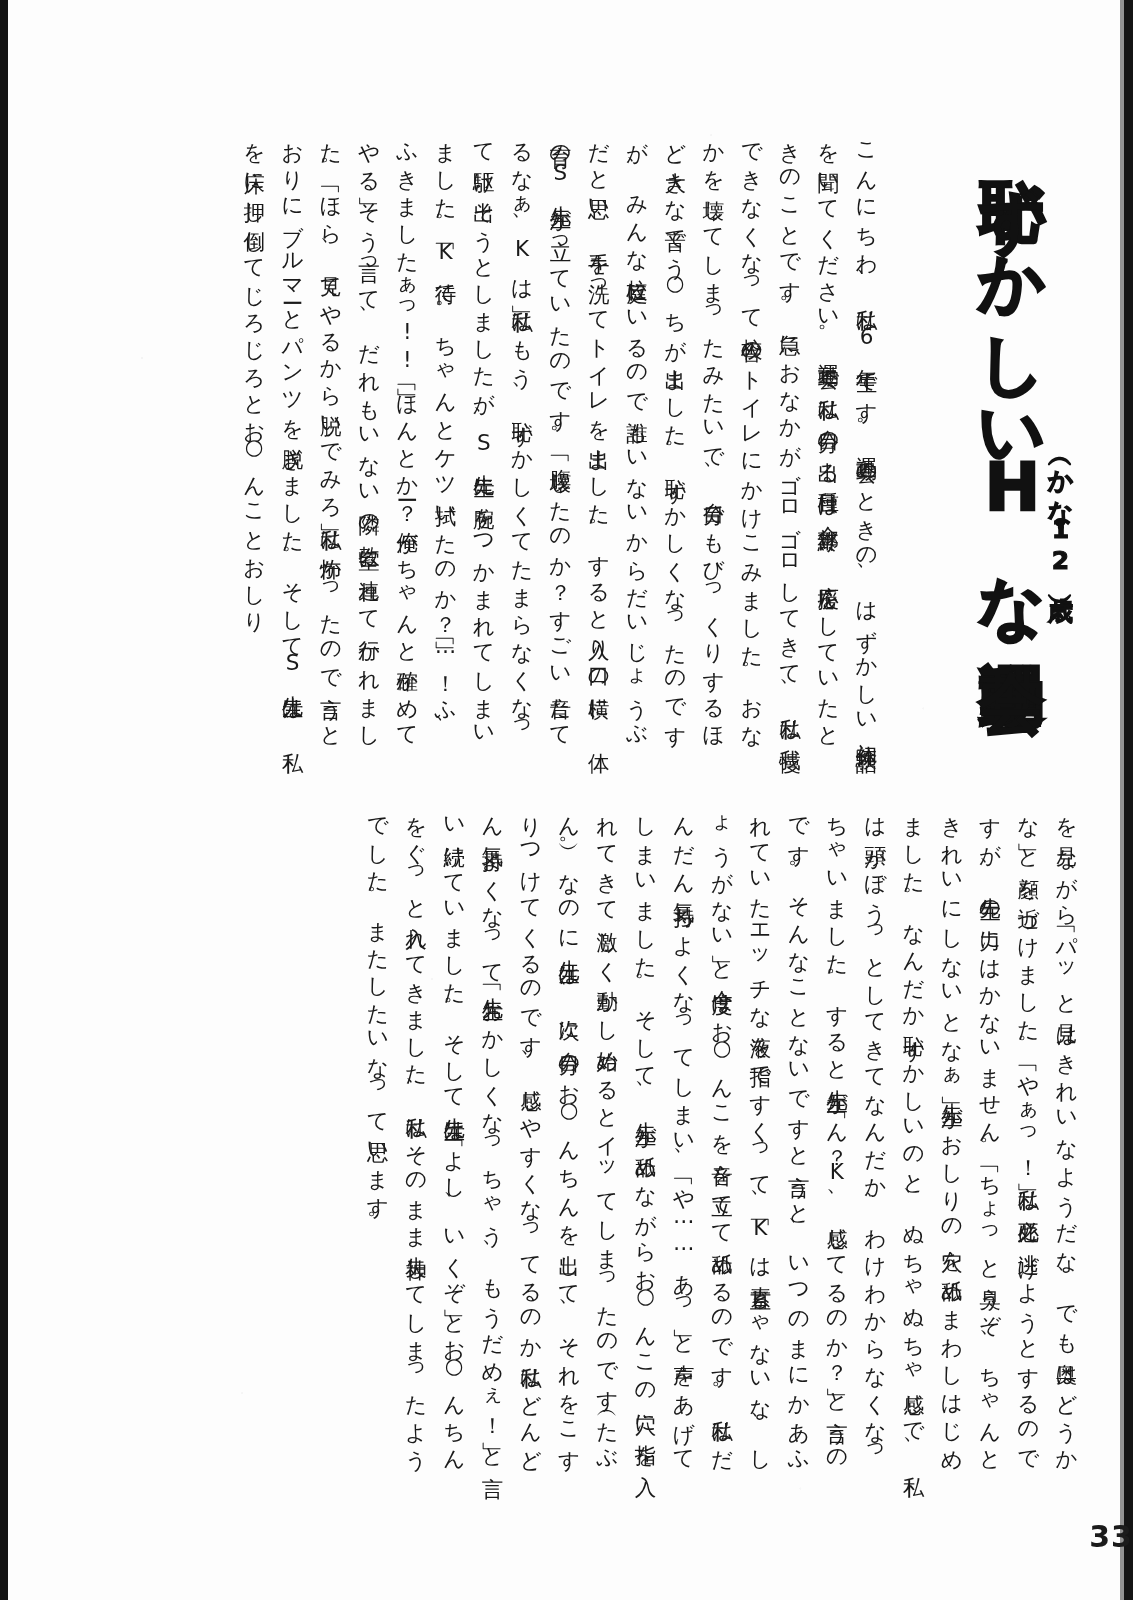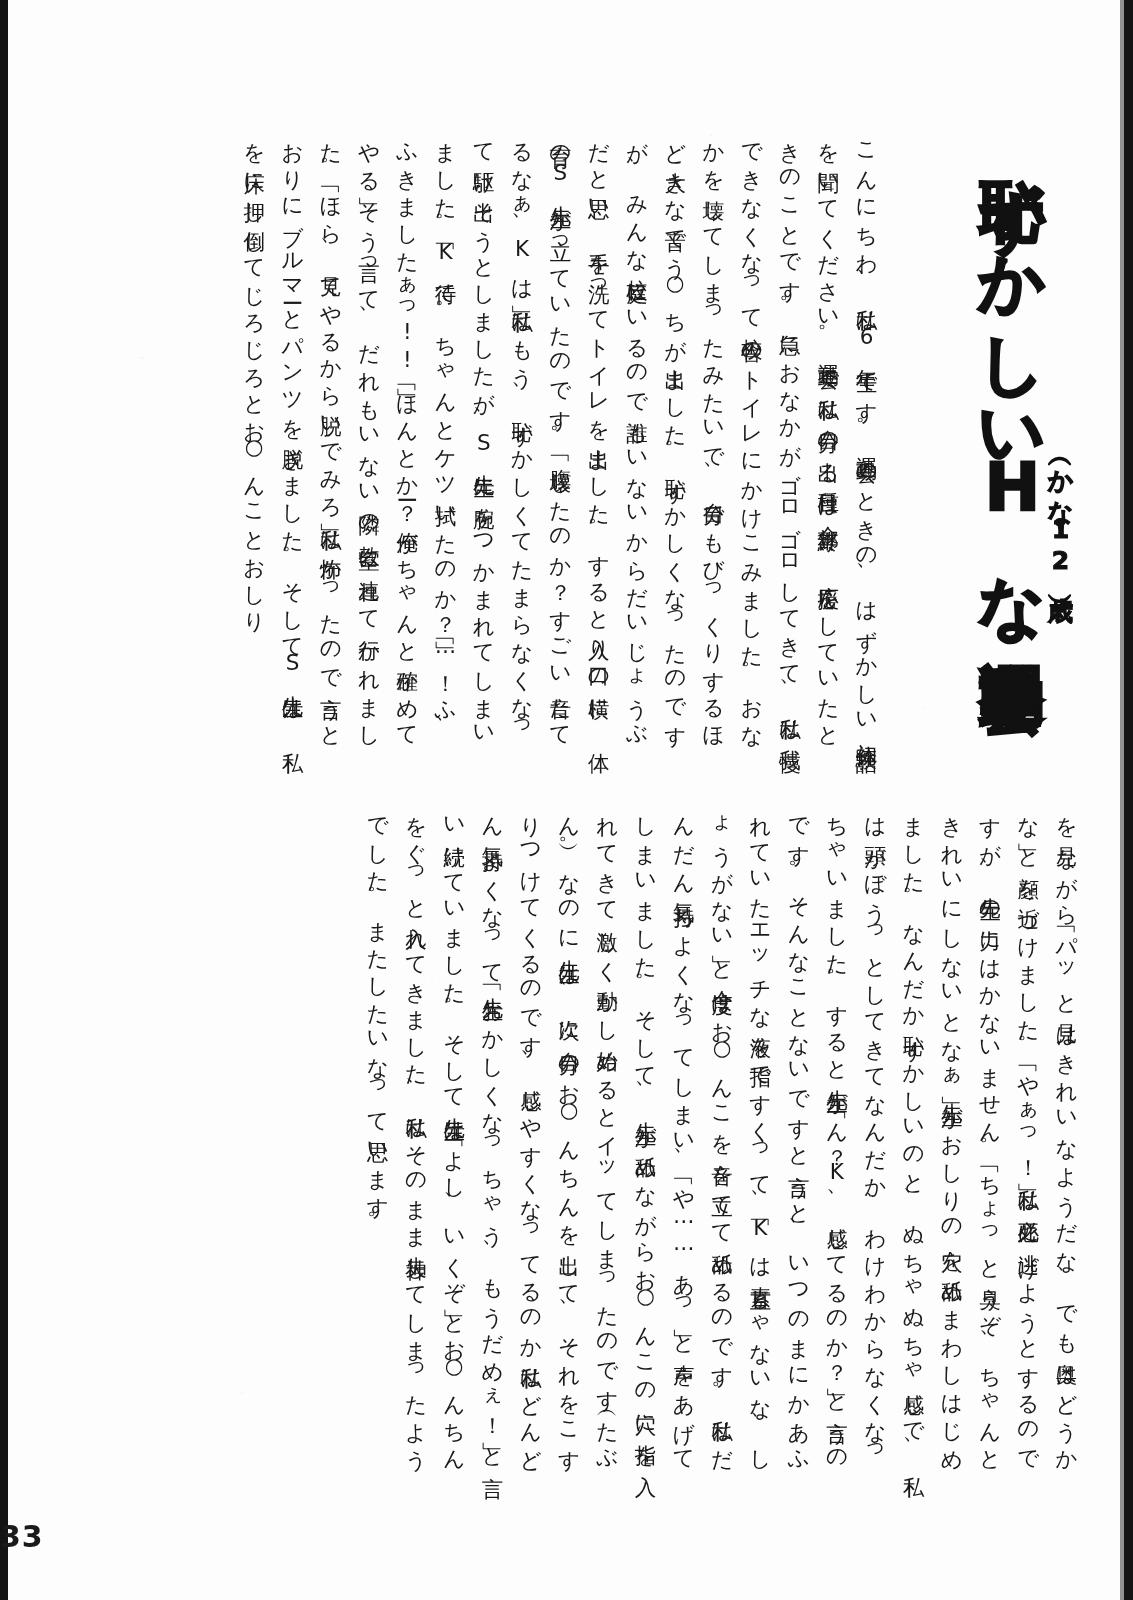--- a/index.html
+++ b/index.html
@@ -126,21 +126,21 @@
     height: 660px;
     width: 1012px;
   }
 
   
   #page-number {
     position: absolute;
     left: 0;
     right: 0;
     bottom: 46px;
-    text-align: left;
+    text-align: right;
     font-family: "DejaVu Sans", "Liberation Sans", sans-serif;
     font-weight: 700;
     font-size: 30px;
     letter-spacing: 1px;
     color: #1b1b1b;
   }
 </style>
 </head>
 <body>
 

